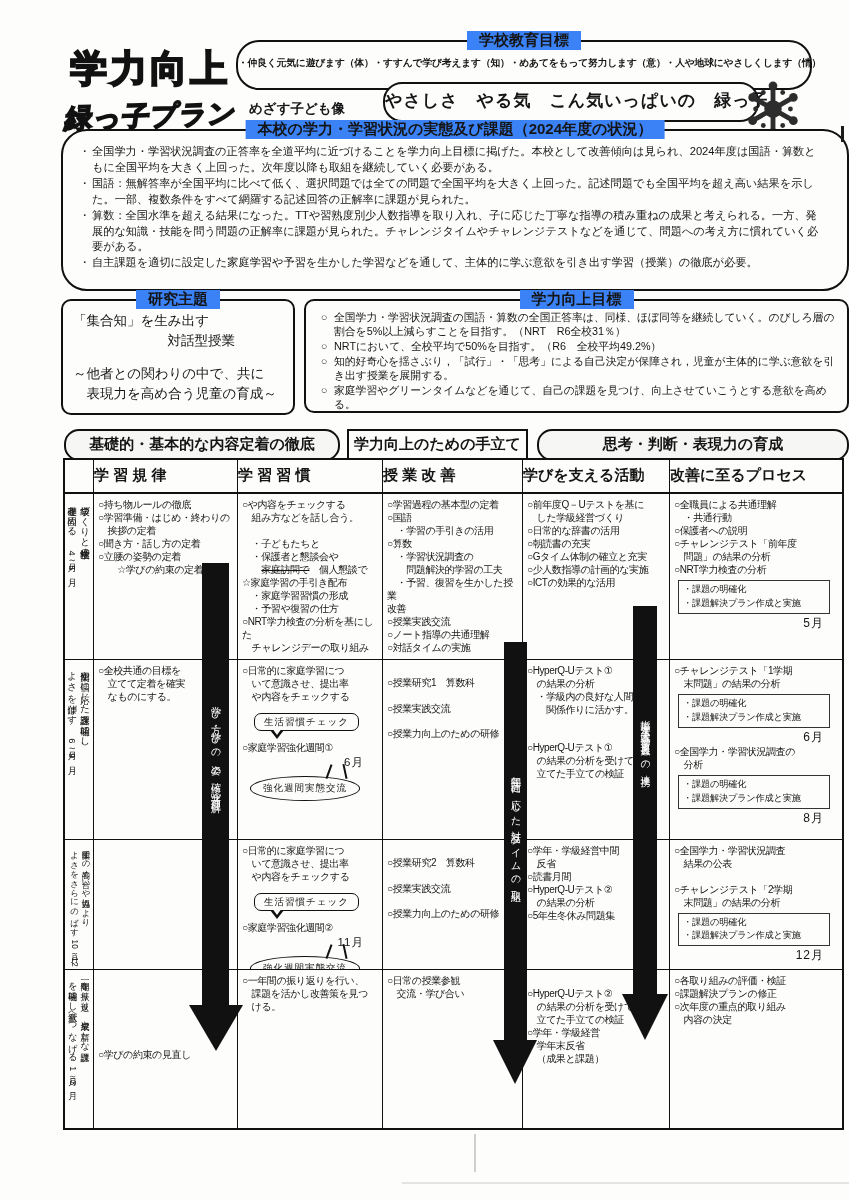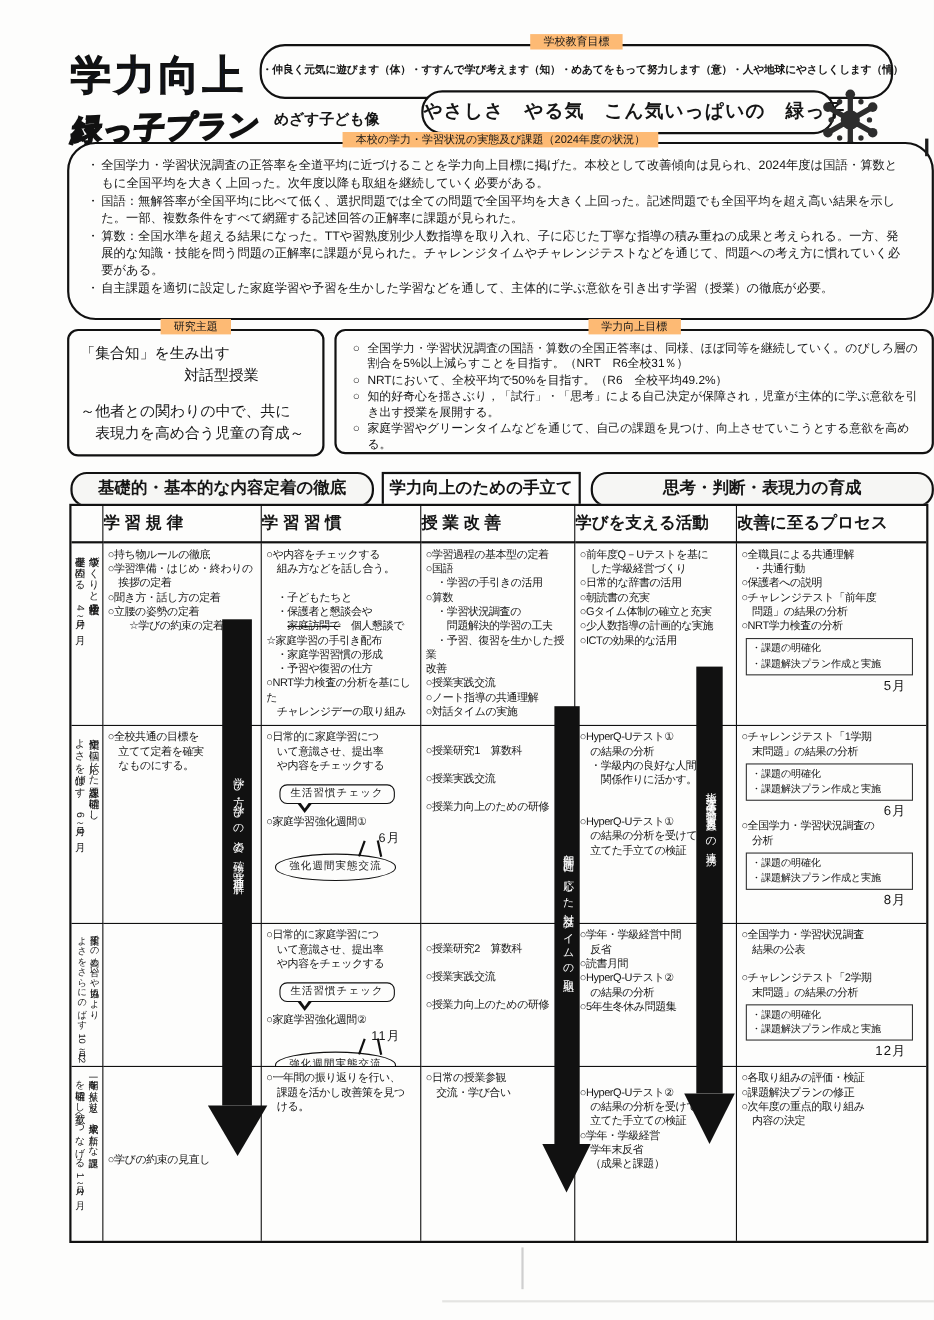--- a/index.html
+++ b/index.html
@@ -3,29 +3,29 @@
 <meta charset="utf-8">
 <style>
   html,body{margin:0;padding:0;background:#e8e8e8;}
   .sheet{
     position:relative;width:849px;height:1200px;margin:0 auto;
     background:#fdfdfc;color:#151515;overflow:hidden;
     font-family:"Liberation Sans","DejaVu Sans",sans-serif;
   }
   
   .main-title{position:absolute;left:64px;top:44px;}
-  .mt1{font-size:37px;font-weight:400;letter-spacing:3px;color:#0f172a;
-       -webkit-text-stroke:2px #111;text-shadow:0 0 1px #111;}
+  .mt1{font-size:37px;font-weight:700;letter-spacing:3px;color:#0f172a;
+       -webkit-text-stroke:2px #111;text-shadow:0 0 1px #111;text-align:center;}
   .mt2{font-size:27px;font-weight:900;letter-spacing:1px;color:#fff;
        -webkit-text-stroke:1.8px #111;transform:skewX(-10deg) rotate(-2deg);
        margin:4px 0 0 2px;text-shadow:0 0 1px #111;}
   
   .tbox{position:absolute;border:2px solid #111;background:#fdfdfc;}
   .tbox .box-title{position:absolute;top:-11px;left:50%;transform:translateX(-50%);
-       background:#fdba74;padding:0 12px;font-weight:normal;font-size:10px;white-space:nowrap;}
+       background:#3b82f6;padding:0 12px;font-weight:bold;font-size:15px;white-space:nowrap;}
   .edu-box{left:236px;top:40px;width:572px;height:46px;border-radius:23px;}
   .edu-content{margin-top:15px;text-align:center;font-size:9.8px;letter-spacing:-0.2px;white-space:nowrap;font-weight:bold;}
   .mezasu{position:absolute;left:249px;top:100px;font-size:13.5px;font-weight:bold;}
   .child-box{left:383px;top:82px;width:372px;height:36px;border-radius:19px;}
   .child-content{text-align:center;font-size:17px;font-weight:bold;line-height:33px;letter-spacing:1px;white-space:nowrap;}
   .emblem{position:absolute;left:742px;top:77px;width:62px;height:64px;}
   .jittai-box{left:61px;top:129px;width:784px;height:158px;border-radius:26px;}
   .jittai-list{padding:13px 20px 0 14px;font-size:11.2px;line-height:1.42;}
   .jrow{display:flex;}
   .jrow .mk{width:15px;flex:none;text-align:center;}

